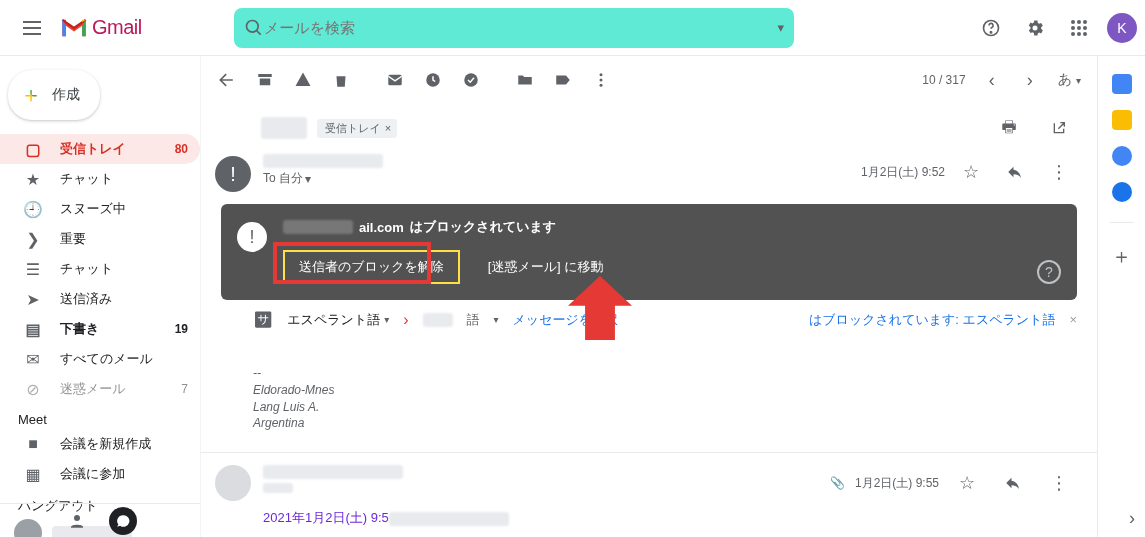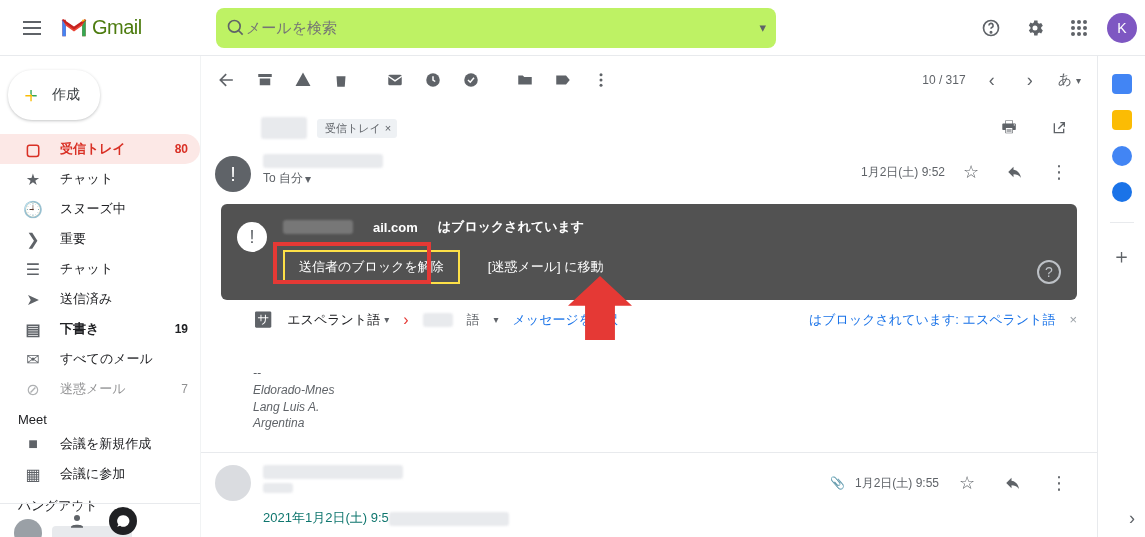--- a/index.html
+++ b/index.html
@@ -7,22 +7,22 @@
 
 
 .hdr { height:56px; display:flex; align-items:center; border-bottom:1px solid #e8eaed; padding:0 8px 0 12px; gap:4px; }
 .iconbtn { width:40px; height:40px; border:none; background:none; border-radius:50%; display:flex; align-items:center; justify-content:center; cursor:pointer; color:#5f6368; }
 .hamburger { width:18px; height:2px; background:#5f6368; position:relative; }
 .hamburger::before,.hamburger::after{content:"";position:absolute;left:0;width:18px;height:2px;background:#5f6368;}
 .hamburger::before{top:-6px;} .hamburger::after{top:6px;}
 .logo { display:flex; align-items:center; gap:4px; margin-left:4px; width:140px; }
 .logo-m { width:28px; height:22px; position:relative; }
 .logo-m svg{width:100%;height:100%;}
-.logo-text { font-size:20px; color:#4d7c0f; letter-spacing:-.5px; }
-.searchbar { flex:0 0 560px; height:40px; background:#bef264; border-radius:8px; display:flex; align-items:center; padding:0 10px; margin-left:12px; }
+.logo-text { font-size:20px; color:#be185d; letter-spacing:-.5px; }
+.searchbar { flex:0 0 560px; height:40px; background:#5eead4; border-radius:8px; display:flex; align-items:center; padding:0 10px; margin-left:30px; }
 .searchbar input { border:none; background:none; outline:none; flex:1; font-size:15px; color:#5f6368; }
 .searchbar .caret { margin-left:auto; color:#5f6368; }
 .hdr-spacer { flex:1; }
 .avatar { width:30px; height:30px; border-radius:50%; background:#7e57c2; color:#fff; display:flex; align-items:center; justify-content:center; font-size:14px; margin-left:4px; }
 
 
 .body { display:flex; height:calc(537px - 56px); }
 .sidebar { width:200px; flex:0 0 200px; padding-top:10px; overflow:hidden; position:relative; }
 .compose { margin:4px 8px 14px 8px; padding:10px 20px 10px 12px; border-radius:24px; box-shadow:0 1px 3px rgba(60,64,67,.3); display:inline-flex; align-items:center; gap:10px; background:#fff; cursor:pointer; font-size:14px; color:#3c4043; }
 .compose-plus{ font-size:22px; font-weight:500; background:linear-gradient(45deg,#ea4335 0 25%,#fbbc04 25% 50%,#34a853 50% 75%,#4285f4 75%); -webkit-background-clip:text; color:transparent; }
@@ -59,21 +59,21 @@
 .sender-avatar{ width:36px; height:36px; border-radius:50%; background:#5f6368; color:#fff; display:flex; align-items:center; justify-content:center; font-size:20px; margin-top:2px; flex-shrink:0;}
 .sender-info{ display:flex; flex-direction:column; gap:2px; }
 .sender-name-blur{ width:120px; height:14px; background:#e8eaed; filter:blur(1px); border-radius:3px;}
 .to-line{ color:#5f6368; font-size:12px; display:flex; align-items:center; gap:2px;}
 .sender-right{ margin-left:auto; display:flex; align-items:center; gap:8px; color:#5f6368; }
 .date{ font-size:12px; }
 
 .block-banner { margin:8px 20px 10px 20px; background:#525252; color:#e8eaed; border-radius:6px; padding:14px 16px 16px 16px; display:flex; gap:16px; position:relative; }
 .banner-icon{ width:30px; height:30px; border-radius:50%; background:#fff; color:#5f6368; display:flex; align-items:center; justify-content:center; font-size:18px; flex-shrink:0; margin-top:4px;}
 .banner-body{ flex:1; }
-.banner-title-line{ display:flex; align-items:center; gap:20px; flex-wrap:wrap; font-size:13px;}
+.banner-title-line{ display:flex; align-items:center; gap:6px; flex-wrap:wrap; font-size:13px;}
 .banner-email-blur{ display:inline-block; width:70px; height:14px; background:#777; filter:blur(1px); border-radius:3px;}
 .banner-bold{ font-weight:700; color:#fff; }
 .banner-sub{ color:#dadce0; font-size:12px;}
 .banner-actions{ margin-top:14px; display:flex; align-items:center; gap:28px; }
 .btn-unblock{ border:2px solid #fde047; background:none; color:#fff; padding:6px 14px; font-size:13px; font-weight:500; cursor:pointer; }
 
 .red-highlight{ position:absolute; border:4px solid #e53935; pointer-events:none; }
 .btn-spam{ background:none; border:none; color:#fff; font-size:13px; cursor:pointer; }
 .banner-help{ margin-left:auto; width:24px; height:24px; border:2px solid #bdc1c6; border-radius:50%; display:flex; align-items:center; justify-content:center; color:#bdc1c6; align-self:flex-end; cursor:pointer; font-size:14px;}
 
@@ -81,21 +81,21 @@
 .translate-bar .lang-link{ color:#1a73e8; cursor:pointer; display:flex; align-items:center; gap:4px;}
 .translate-bar .right-link{ margin-left:auto; color:#1a73e8; cursor:pointer; display:flex; align-items:center; gap:4px;}
 .translate-bar .xsmall{ color:#9aa0a6; cursor:pointer;}
 .translate-icon{ font-size:16px; }
 
 .sig{ margin:36px 20px 20px 52px; color:#5f6368; font-size:12px; font-style:italic; line-height:1.4; }
 
 .second-msg{ border-top:1px solid #e8eaed; padding:12px 20px 8px 14px; display:flex; align-items:flex-start; gap:12px; }
 .grey-avatar{ width:36px; height:36px; border-radius:50%; background:#dadce0; flex-shrink:0;}
 .second-right{ margin-left:auto; display:flex; align-items:center; gap:10px; color:#5f6368; font-size:12px;}
-.second-body{ margin:0 20px 10px 62px; font-size:13px; color:#0f766e;}
+.second-body{ margin:0 20px 10px 62px; font-size:13px; color:#6d28d9;}
 
 
 .big-arrow{ position:absolute; width:66px; height:64px; z-index:50; pointer-events:none; }
 .big-arrow svg{ width:100%; height:100%; }
 
 
 .sidepanel{ width:48px; border-left:1px solid #e8eaed; display:flex; flex-direction:column; align-items:center; gap:16px; padding-top:18px; }
 .sp-icon{ width:20px; height:20px; border-radius:4px; }
 .sp1{ background:#4285f4;} .sp2{ background:#fbbc04;} .sp3{ background:#4285f4; border-radius:50%;}
 .sp4{ background:#1a73e8; border-radius:50%;} 

